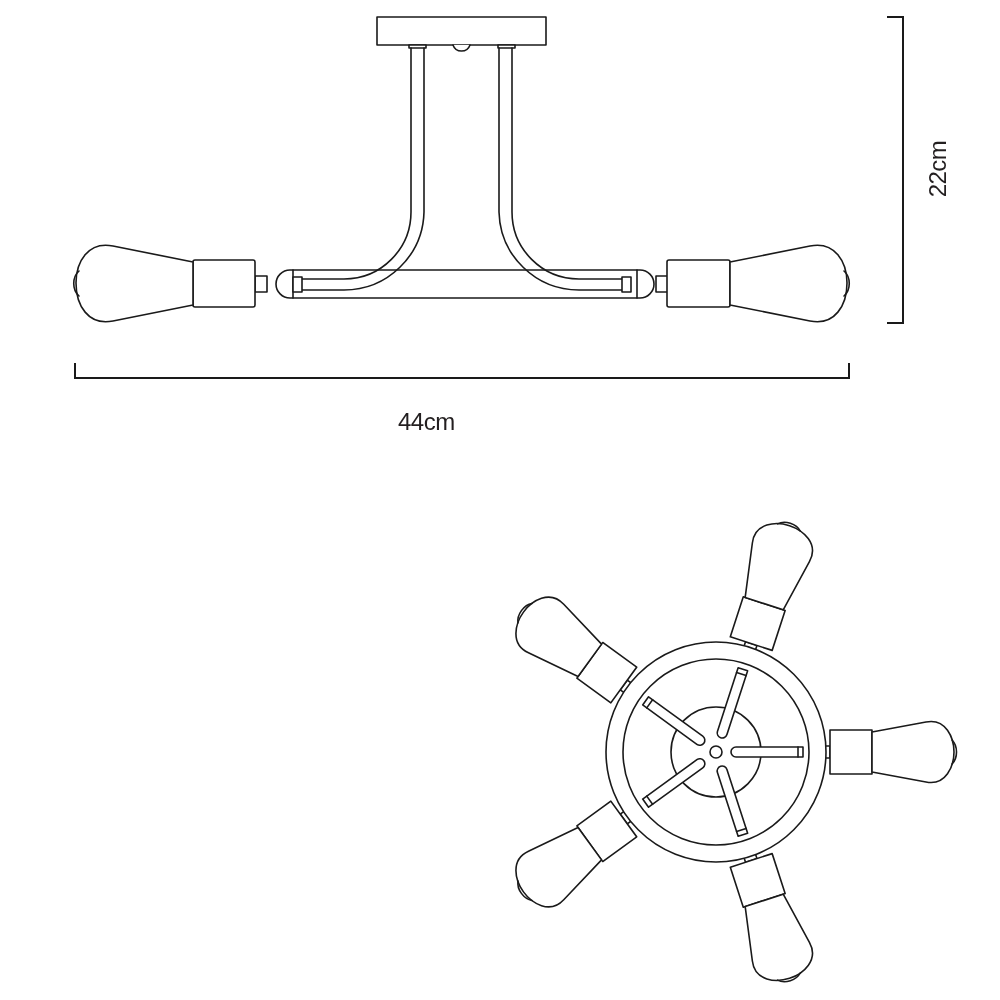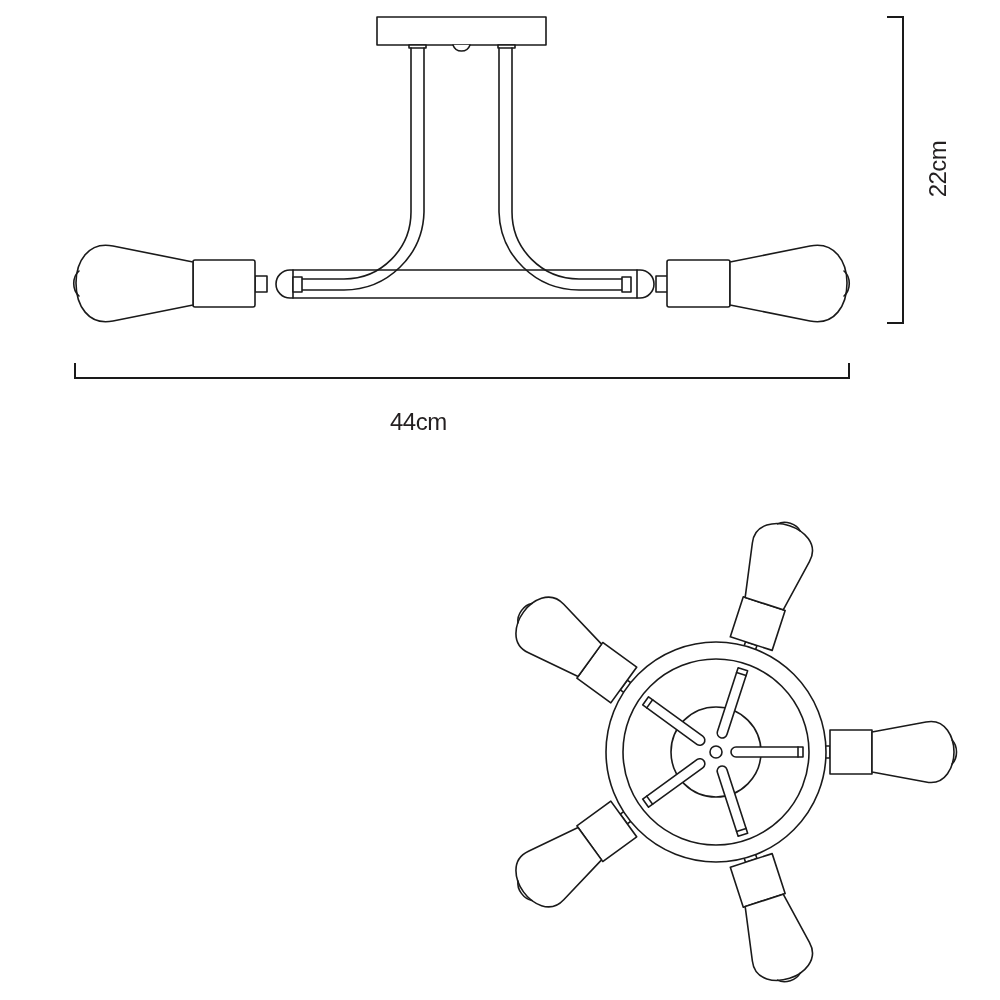--- a/index.html
+++ b/index.html
@@ -2,21 +2,21 @@
 <html><head>
   <meta charset="utf-8">
   <style>
     html, body { margin: 0; padding: 0; background: #ffffff; }
     body { width: 1000px; height: 1000px; position: relative; overflow: hidden; font-family: "Liberation Sans", sans-serif; }
     #drawing { position: absolute; left: 0; top: 0; width: 1000px; height: 1000px; }
     .ln { fill: #ffffff; stroke: #1a1a1a; stroke-width: 1.6; stroke-linejoin: round; stroke-linecap: round; }
     .ln-open { fill: none; stroke: #1a1a1a; stroke-width: 1.6; stroke-linejoin: round; stroke-linecap: round; }
     .dim { fill: none; stroke: #1a1a1a; stroke-width: 2; }
     .dim-label { position: absolute; font-family: "Liberation Sans", sans-serif; font-size: 24px; color: #231f20; letter-spacing: -0.5px; }
-    #label-width { left: 390px; top: 408px; }
+    #label-width { left: 398px; top: 408px; }
     #label-height { left: 903px; top: 155px; transform: rotate(-90deg); transform-origin: center; width: 70px; text-align: center; }
   </style>
 </head>
 <body>
 
 <svg id="drawing" viewBox="0 0 1000 1000" xmlns="http://www.w3.org/2000/svg">
 
   <g>
 
     <rect class="ln" x="377" y="17" width="169" height="28"></rect>

